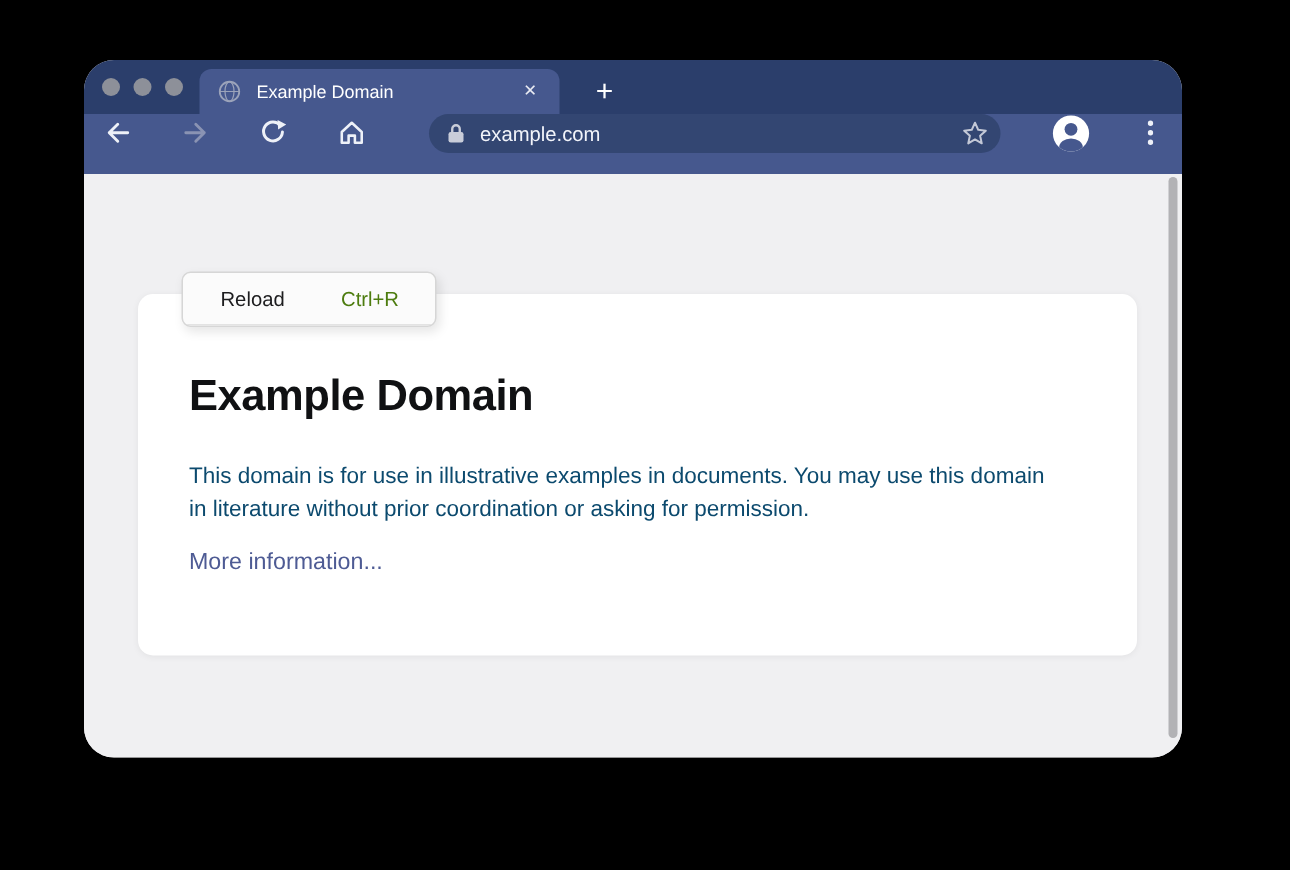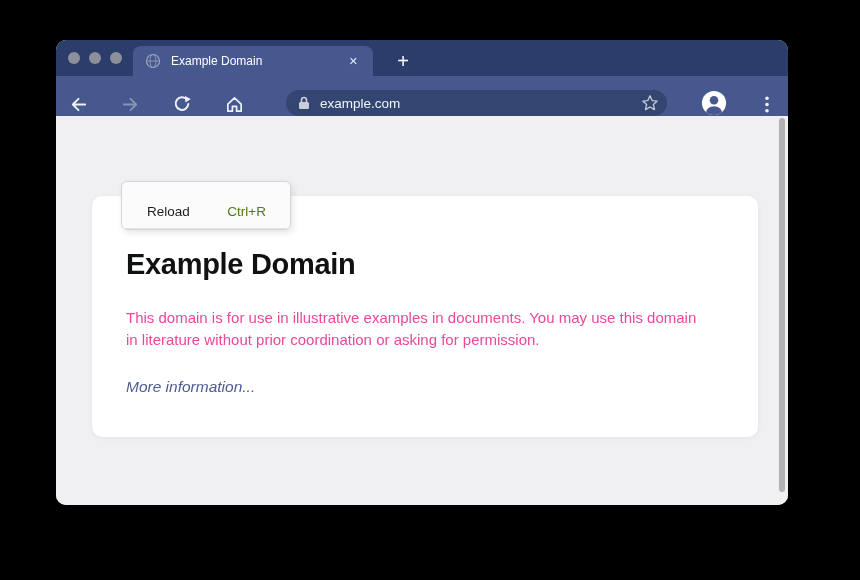--- a/index.html
+++ b/index.html
@@ -3,42 +3,42 @@
 <meta charset="utf-8">
 <style>
   html,body{margin:0;padding:0;}
   body{
     width:860px;height:580px;background:#000;
     font-family:"Liberation Sans",sans-serif;
     position:relative;overflow:hidden;
   }
   .window{
     position:absolute;left:56px;top:40px;width:732px;height:465px;
-    border-radius:10px;overflow:hidden;background:var(--contentbg,#f0f0f2);
+    border-radius:20px;overflow:hidden;background:var(--contentbg,#f0f0f2);
   }
   
   .titlebar{height:36px;background:var(--titlebar,#2b3e6b);position:relative;}
   .traffic{position:absolute;left:12px;top:12px;display:flex;gap:9px;}
   .traffic span{width:12px;height:12px;border-radius:50%;background:#8d9099;display:block;}
   .tab{
     position:absolute;left:77px;top:6px;width:240px;height:30px;
     background:var(--toolbar,#46588e);border-radius:8px 8px 0 0;
     display:flex;align-items:center;padding:0 12px;box-sizing:border-box;
   }
   .tab .favicon{width:16px;height:16px;margin-right:10px;opacity:.75;flex:0 0 auto;}
   .tab .tab-title{color:#fff;font-size:12px;flex:1;white-space:nowrap;overflow:hidden;}
   .tab .tab-close{color:#e8eaf2;font-size:11px;line-height:1;padding:3px;cursor:default;}
   .newtab{
     position:absolute;left:332px;top:6px;width:30px;height:30px;
     color:#fff;font-size:20px;font-weight:300;display:flex;align-items:center;justify-content:center;
   }
   
   .toolbar{
     height:40px;background:var(--toolbar,#46588e);
-    display:flex;align-items:flex-end;padding:0 13px 0 10px;box-sizing:border-box;gap:20px;
+    display:flex;align-items:flex-start;padding:0 13px 0 10px;box-sizing:border-box;gap:20px;
   }
   .tool-btn{width:24px;height:24px;margin-right:8px;display:flex;align-items:center;justify-content:center;flex:0 0 auto;}
   .addressbar{
     flex:1;height:26px;margin-left:12px;border-radius:13px;
     background:var(--addressbar,#334672);
     display:flex;align-items:center;padding:0 8px 0 12px;box-sizing:border-box;min-width:0;
   }
   .addressbar .lock{flex:0 0 auto;margin-right:10px;display:flex;}
   .addressbar .url{color:#f2f4fa;font-size:13.5px;font-weight:500;flex:1;white-space:nowrap;overflow:hidden;}
   .addressbar .star{flex:0 0 auto;display:flex;}
@@ -49,35 +49,35 @@
   .scroll-thumb{position:absolute;right:3px;top:2px;width:6px;height:374px;border-radius:3px;background:#b2b2b5;}
   .card{
     position:absolute;left:36px;top:80px;width:666px;height:241px;box-sizing:border-box;
     background:#fff;border-radius:10px;box-shadow:0 1px 5px rgba(0,0,0,.06);
     padding:0 34px;
   }
   .card h1{
     margin:52px 0 0;font-size:29px;font-weight:bold;color:#101113;letter-spacing:-.3px;
   }
   .card p{
-    margin:26px 0 0;font-size:15px;line-height:21.5px;color:#ec4899;max-width:585px;
+    margin:26px 0 0;font-size:15px;line-height:21.5px;color:#0c4a6e;max-width:585px;
   }
   .card a{
-    display:inline-block;margin-top:28px;font-size:15.5px;
-    color:var(--link,#4e5b94);text-decoration:none;font-style:italic;
+    display:inline-block;margin-top:16px;font-size:15.5px;
+    color:var(--link,#4e5b94);text-decoration:none;
   }
   
   .ctx-menu{
     position:absolute;left:65px;top:65px;width:170px;box-sizing:border-box;
     background:#fbfbfb;border:1px solid #d6d6d6;border-radius:6px;
     box-shadow:2px 3px 7px rgba(0,0,0,.10);overflow:hidden;z-index:5;
   }
   .ctx-item{
     height:34px;display:flex;align-items:center;justify-content:space-between;
-    padding:12px 24px 0 25px;font-size:13.5px;color:#1d1d1f;
+    padding:0 24px 0 25px;font-size:13.5px;color:#1d1d1f;
   }
   .ctx-item .shortcut{color:#4d7c0f;}
   .ctx-divider{height:1px;background:#e3e3e3;}
 </style>
 </head>
 <body>
 
 <div class="window">
 
   <div class="titlebar">

